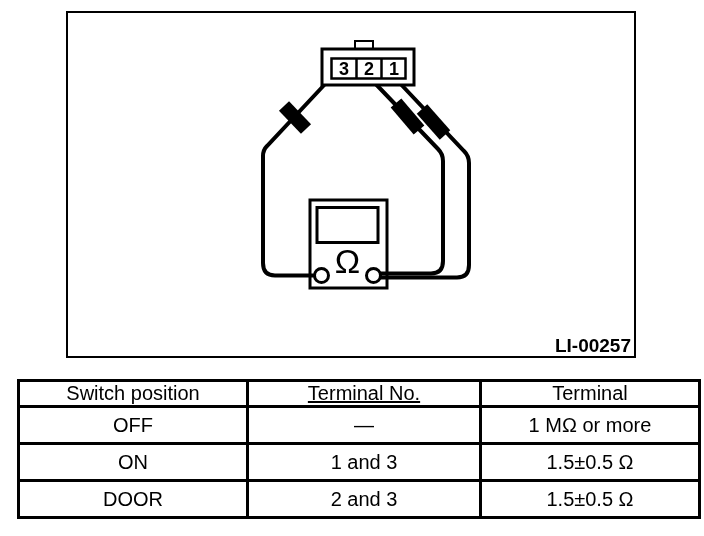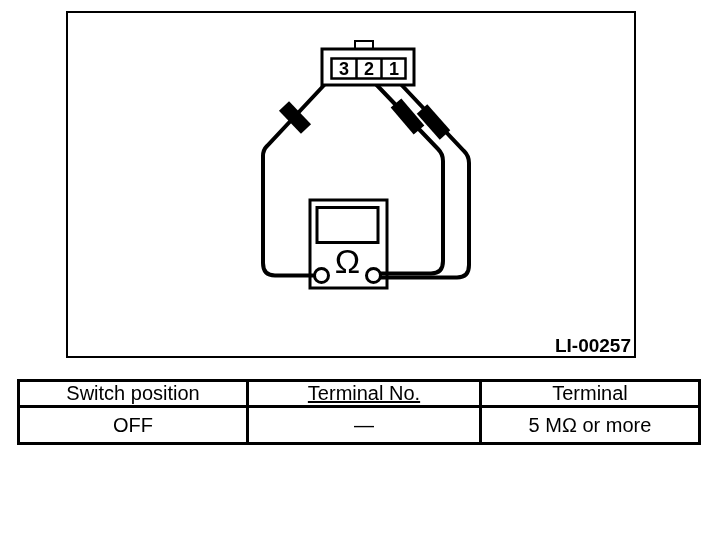--- a/index.html
+++ b/index.html
@@ -90,18 +90,28 @@
       <tr>
         <th class="col-switch">Switch position</th>
         <th class="col-term">Terminal No.</th>
         <th class="col-std">Terminal</th>
       </tr>
     </thead>
     <tbody>
       <tr>
         <td>OFF</td>
         <td>—</td>
-        <td>5 MΩ or more</td>
+        <td>1 MΩ or more</td>
+      </tr>
+      <tr>
+        <td>ON</td>
+        <td>1 and 3</td>
+        <td>1.5±0.5 Ω</td>
+      </tr>
+      <tr>
+        <td>DOOR</td>
+        <td>2 and 3</td>
+        <td>1.5±0.5 Ω</td>
       </tr>
     </tbody>
   </table>
 
 </div>
 
 </body></html>

